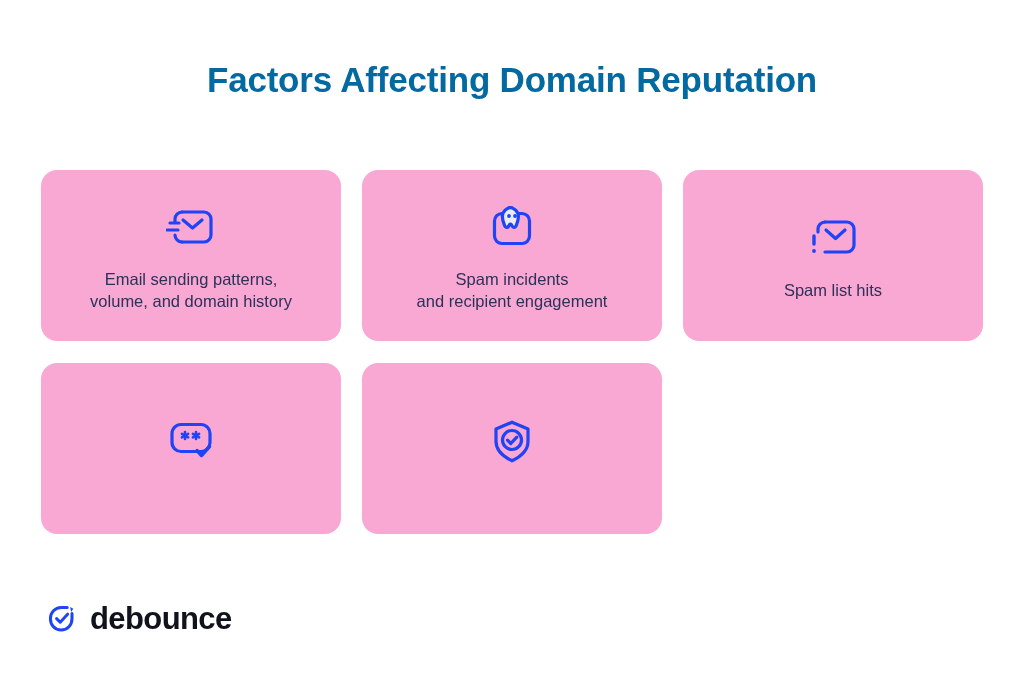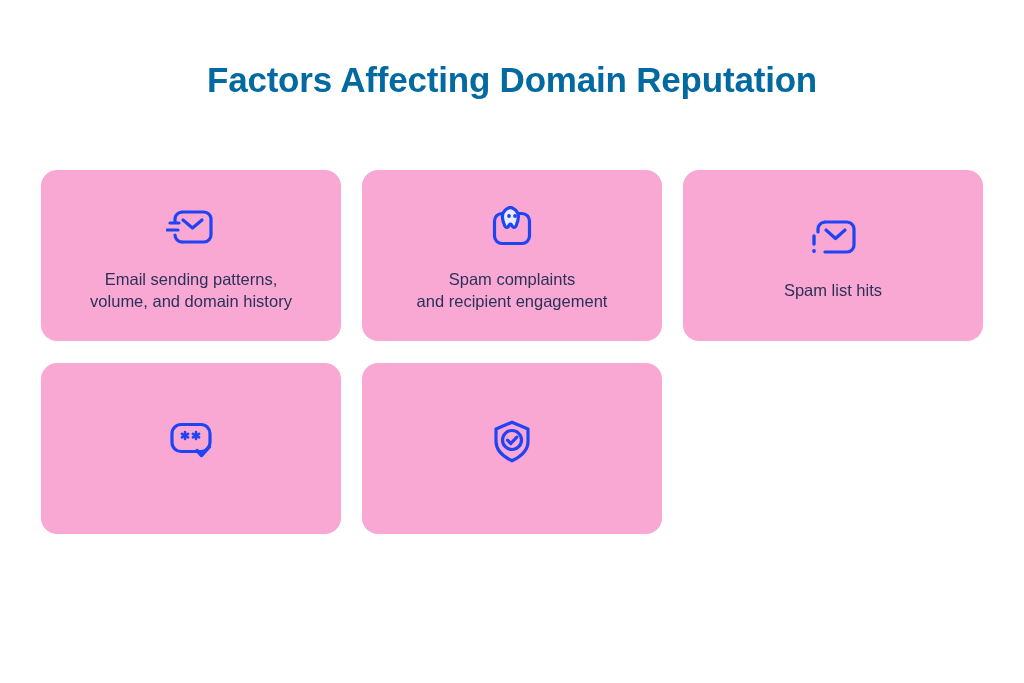--- a/index.html
+++ b/index.html
@@ -117,21 +117,21 @@
 
     <div class="card">
       <div class="card-icon">
         <svg width="48" height="48" viewBox="0 0 48 48" fill="none">
           <path d="M16 10.5h18a7.5 7.5 0 0 1 7.5 7.5v15a7.5 7.5 0 0 1-7.5 7.5H14A7.5 7.5 0 0 1 6.5 33V18a7.5 7.5 0 0 1 7.5-7.5h2" stroke="#1f44f5" stroke-width="3.2" stroke-linecap="round" stroke-linejoin="round"></path>
           <path d="M24 4.5c-5.4 0-9.6 4.1-9.6 9.3 0 4 1.1 6.2 2.5 9.4.6 1.4 2.6 1.5 3.4.3l1.3-2c.4-.6 1.2-.6 1.6 0l1.3 2c.8 1.2 2.8 1.1 3.4-.3 1.4-3.2 2.5-5.4 2.5-9.4 0-5.2-4.2-9.3-9.6-9.3z" fill="#e9ebf7" stroke="#1f44f5" stroke-width="3.2" stroke-linejoin="round"></path>
           <circle cx="21" cy="13" r="1.9" fill="#1f44f5"></circle>
           <circle cx="27" cy="13" r="1.9" fill="#1f44f5"></circle>
         </svg>
       </div>
-      <div class="card-label">Spam complaints
+      <div class="card-label">Spam incidents
 and recipient engagement</div>
     </div>
 
     <div class="card">
       <div class="card-icon">
         <svg width="46" height="44" viewBox="0 0 46 44" fill="none">
           <path d="M15 6h22a7 7 0 0 1 7 7v16a7 7 0 0 1-7 7H15" stroke="#1f44f5" stroke-width="3.2" stroke-linecap="round"></path>
           <path d="M15 6a7 7 0 0 0-7 7v3" stroke="#1f44f5" stroke-width="3.2" stroke-linecap="round"></path>
           <path d="M16 14l9.5 8.5L35 14" stroke="#1f44f5" stroke-width="3.2" stroke-linecap="round" stroke-linejoin="round"></path>
           <path d="M4 20v8" stroke="#1f44f5" stroke-width="3.4" stroke-linecap="round"></path>
@@ -163,14 +163,24 @@
         <svg width="44" height="46" viewBox="0 0 44 46" fill="none">
           <path d="M22 3.2L38 10v12.5c0 8-6.2 14.6-16 19.3C12.2 37.1 6 30.5 6 22.5V10L22 3.2z" stroke="#1f44f5" stroke-width="3.2" stroke-linejoin="round"></path>
           <circle cx="22" cy="21" r="9.5" stroke="#1f44f5" stroke-width="3.2"></circle>
           <path d="M17.5 21.2l3.3 3.3 6-6.4" stroke="#1f44f5" stroke-width="3.2" stroke-linecap="round" stroke-linejoin="round"></path>
         </svg>
       </div>
     </div>
 
   </div>
 
+  <div class="brand">
+    <div class="brand-mark">
+      <svg width="31" height="31" viewBox="0 0 31 31" fill="none">
+        <path d="M26 10.5v5.2c0 6.2-4.6 11.3-10.8 11.3S4.4 21.9 4.4 15.7 9 4.4 15.2 4.4h6" stroke="#1f44f5" stroke-width="3" stroke-linecap="round"></path>
+        <path d="M10.6 15.6l3.6 3.6 7.4-8" stroke="#1f44f5" stroke-width="3" stroke-linecap="round" stroke-linejoin="round"></path>
+        <path d="M24.2 4.1l3.1 1.6-2.2 3.3z" fill="#1f44f5"></path>
+      </svg>
+    </div>
+    <div class="brand-name">debounce</div>
+  </div>
 
 </div>
 
 </body></html>

